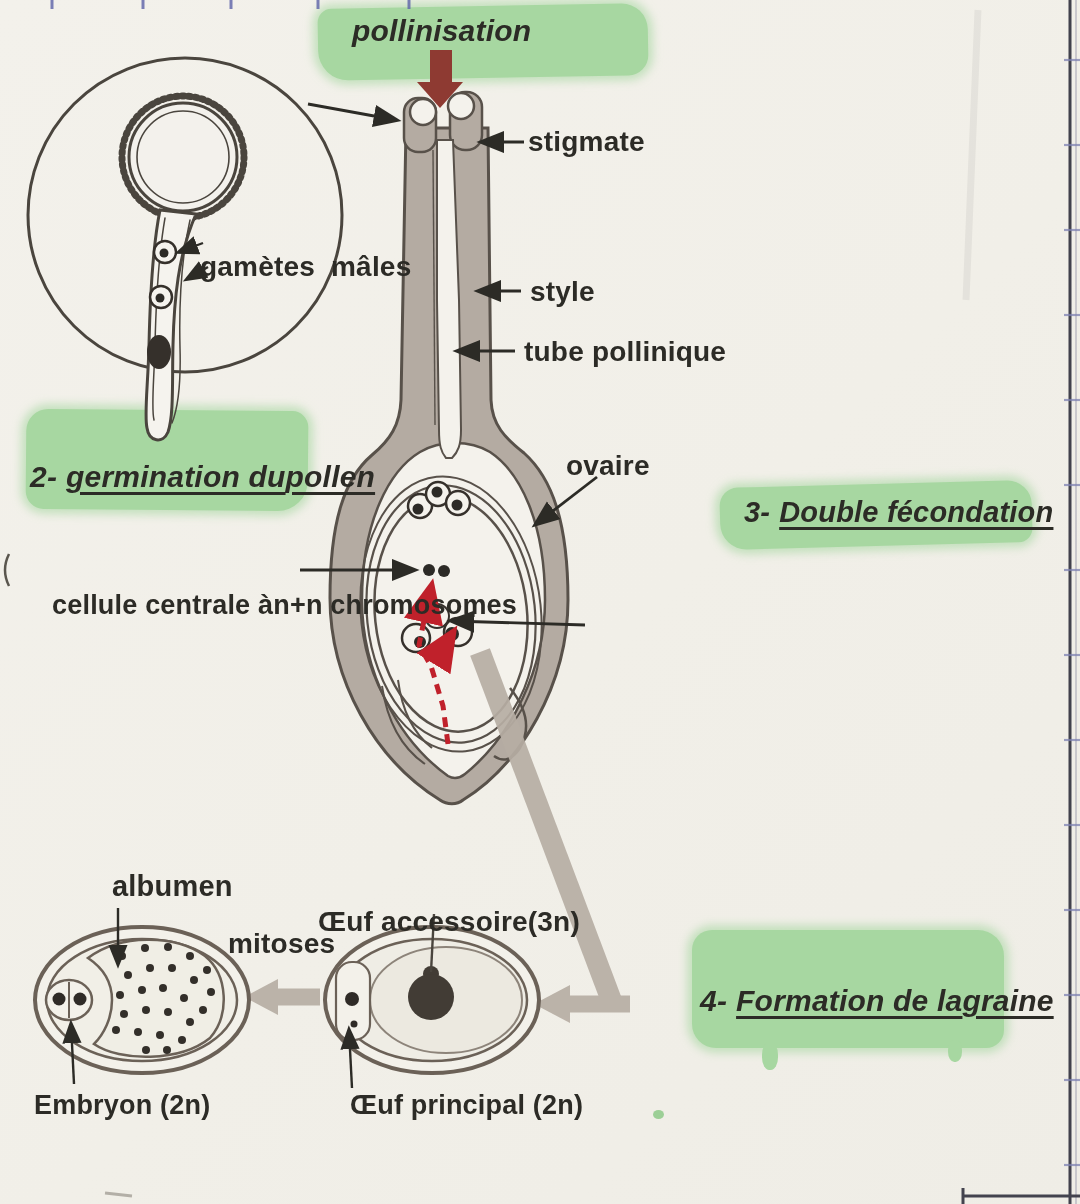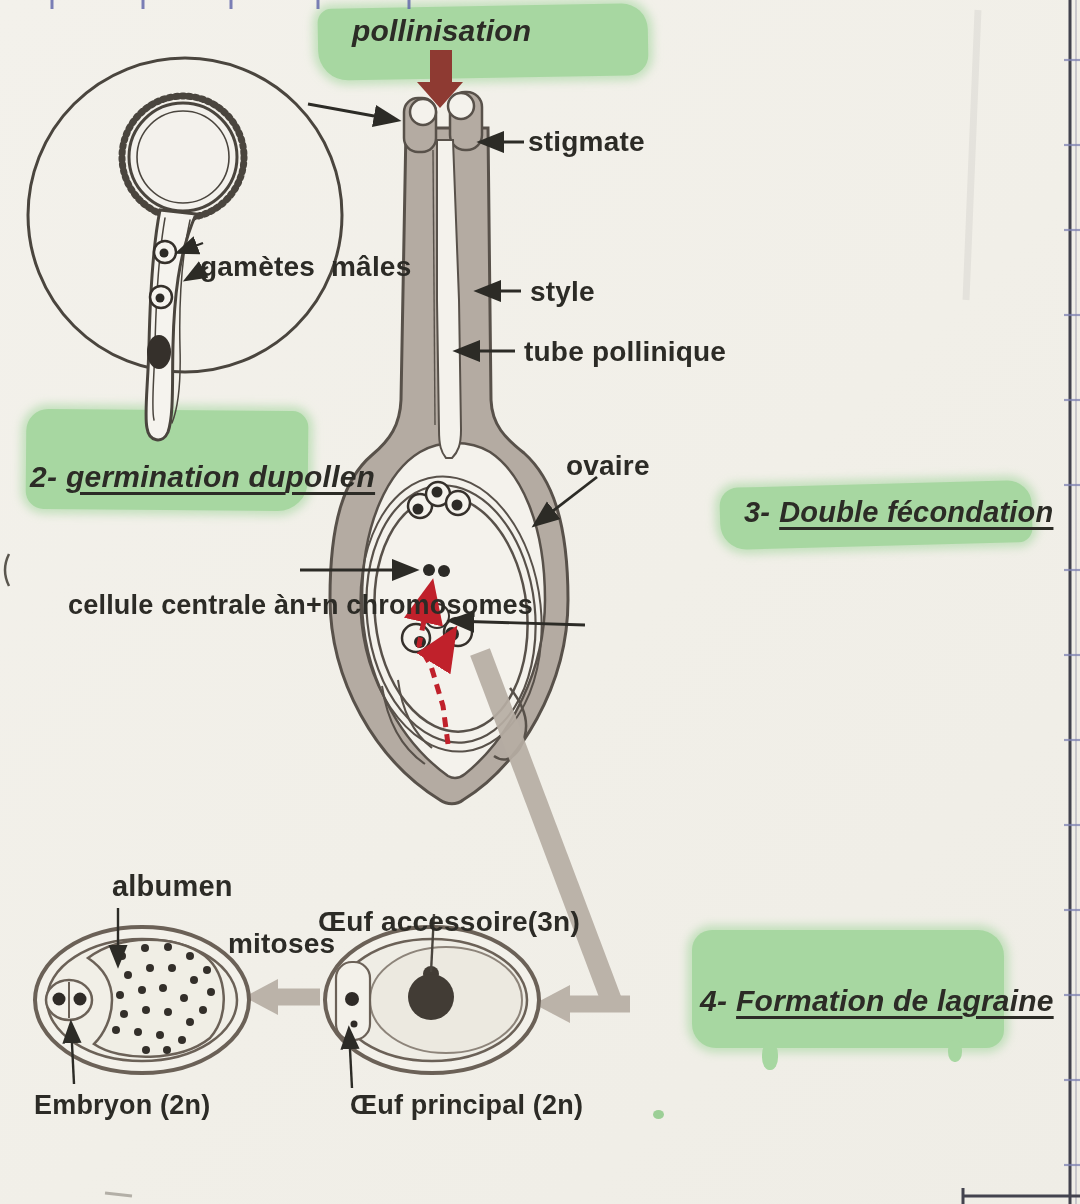--- a/index.html
+++ b/index.html
@@ -251,21 +251,21 @@
   <div class="lbl" style="left:530px;top:276px;font-size:28px;">style</div>
 
   <div class="lbl" style="left:524px;top:336px;font-size:28px;">tube pollinique</div>
 
   <div class="lbl" style="left:566px;top:450px;font-size:28px;">ovaire</div>
 
   <div class="lbl ital" style="left:736px;top:496px;font-size:29px;margin-left:8px;">
     <span class="pfx">3-</span><span class="u">Double fécondation</span>
   </div>
 
-  <div class="lbl col ctr" style="left:68px;top:552px;width:248px;font-size:27px;line-height:34px;">
+  <div class="lbl col ctr" style="left:52px;top:552px;width:248px;font-size:27px;line-height:34px;">
     <span>cellule centrale à</span>
     <span>n+n chromosomes</span>
   </div>
 
 
   <div class="lbl col ctr" style="left:318px;top:868px;width:216px;font-size:28px;line-height:35px;">
     <span>Œuf accessoire</span>
     <span>(3n)</span>
   </div>
 

